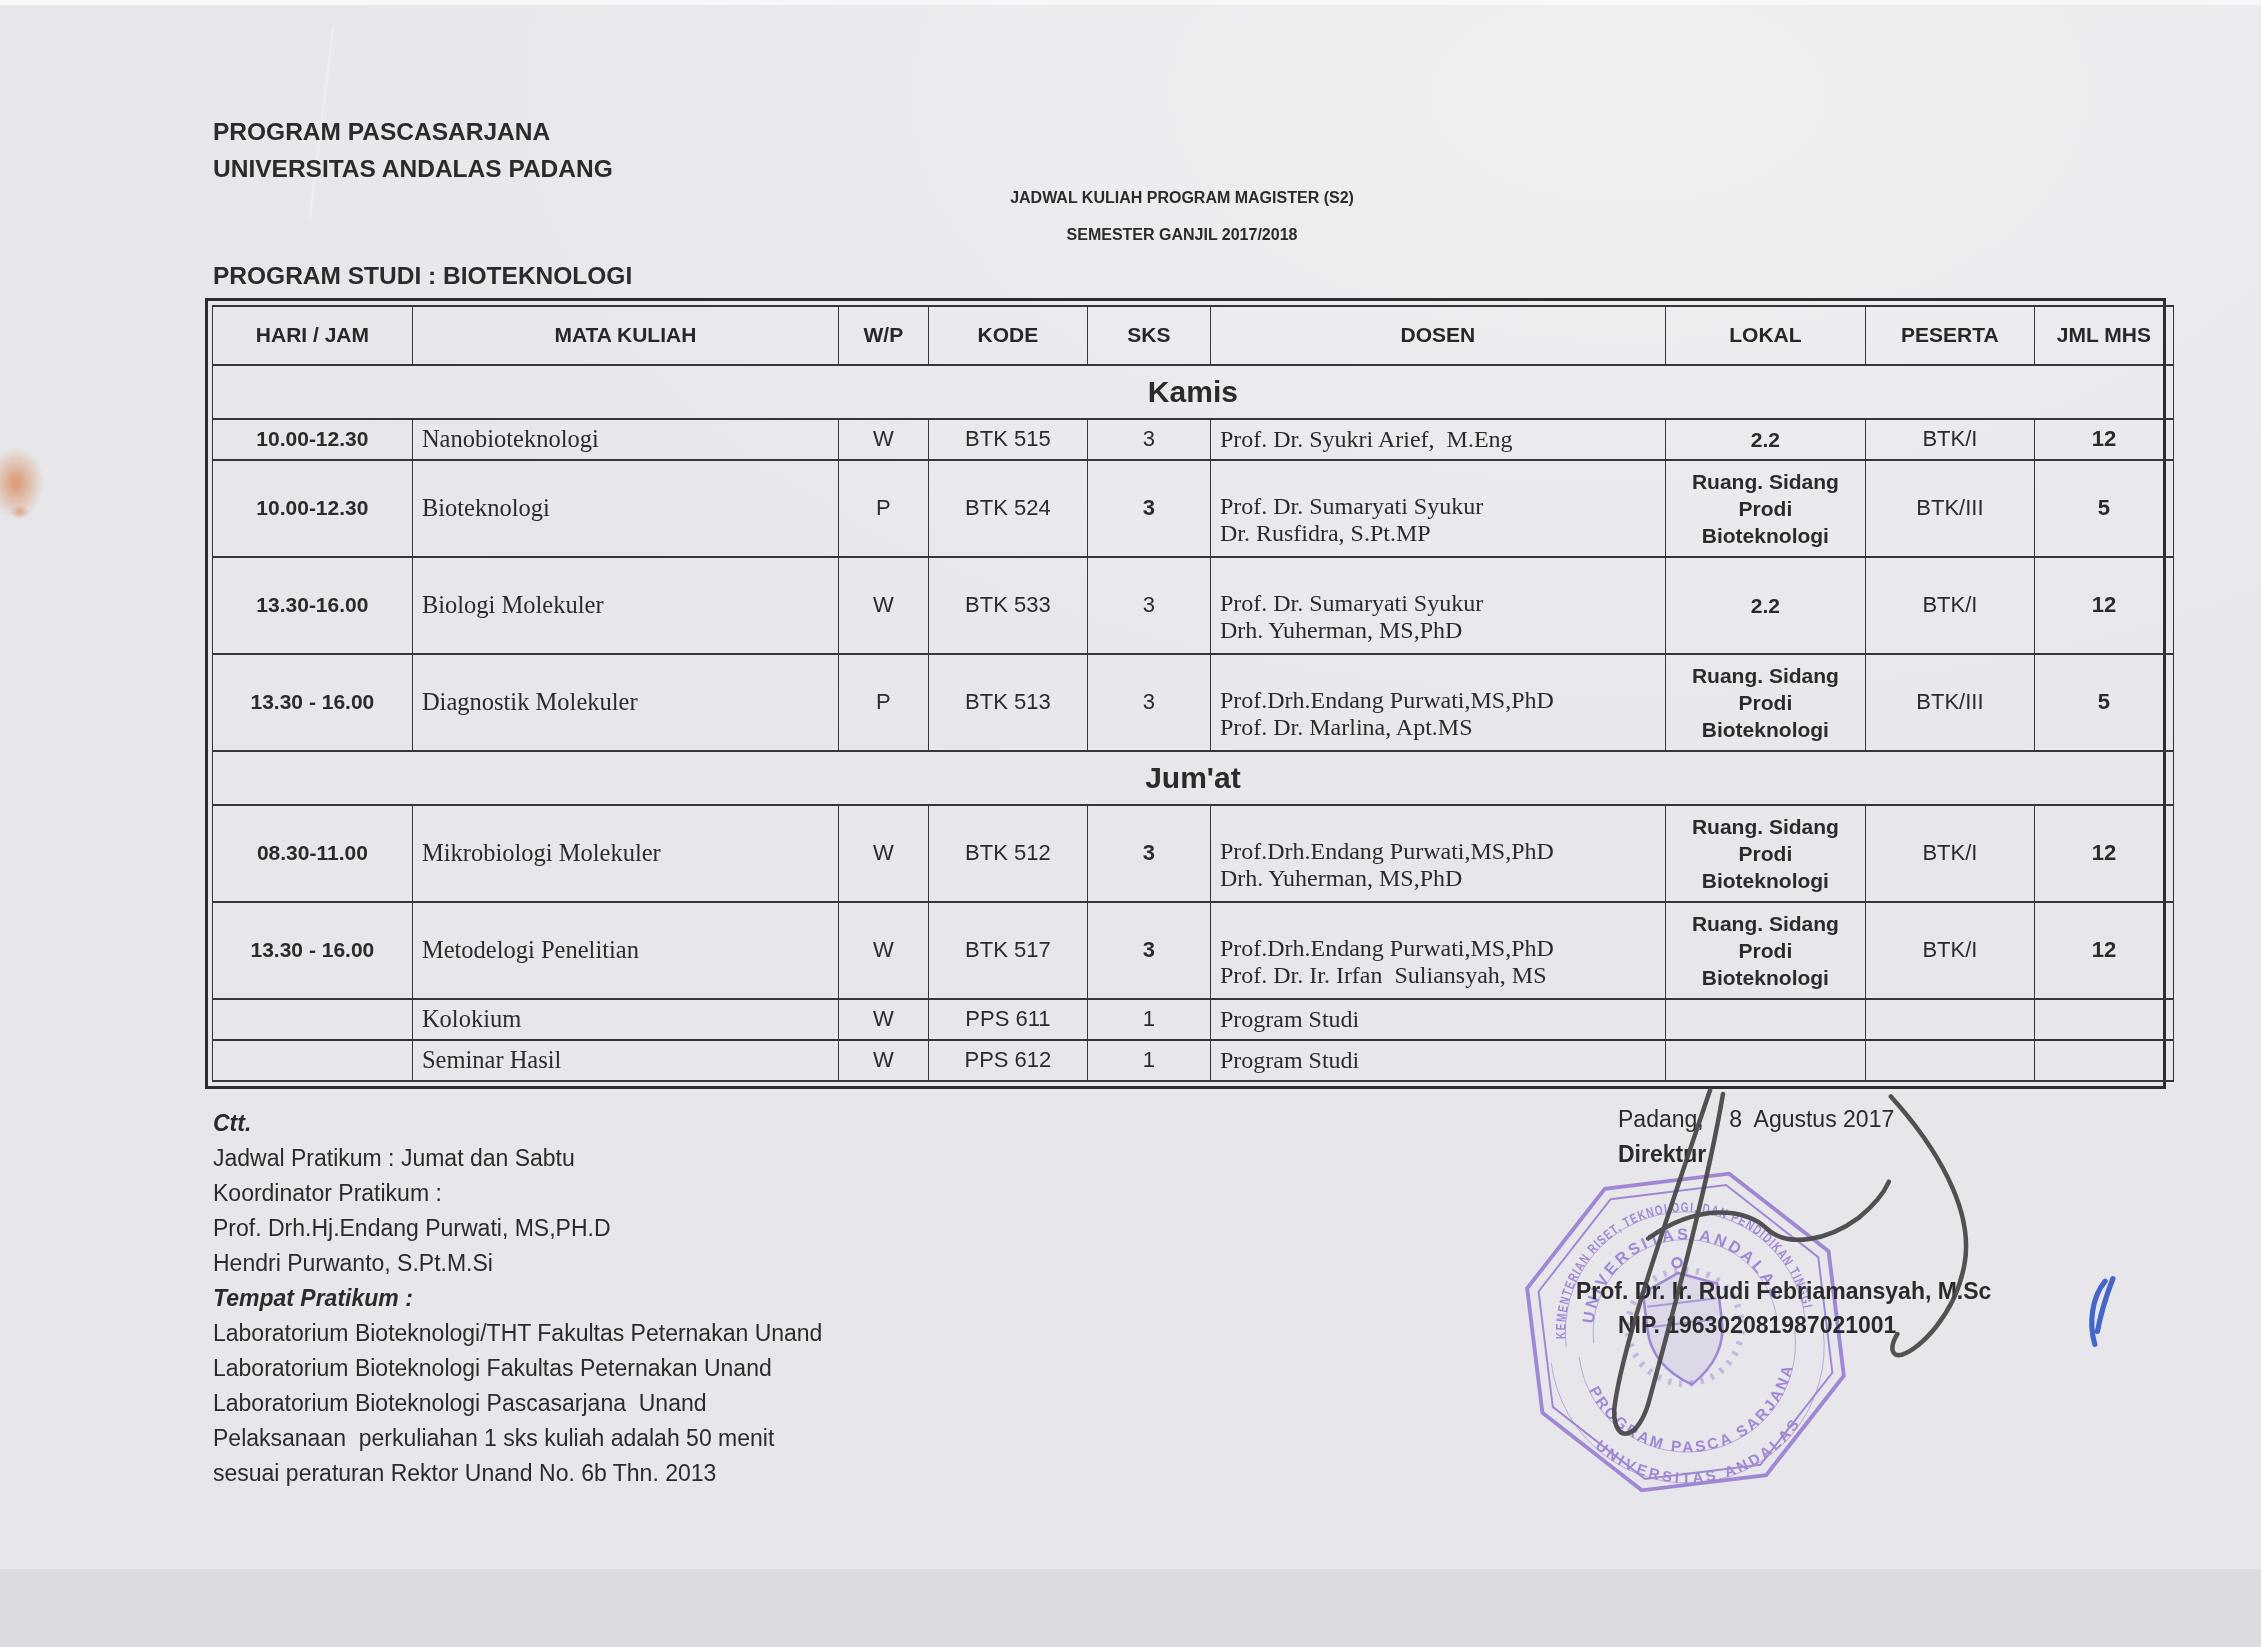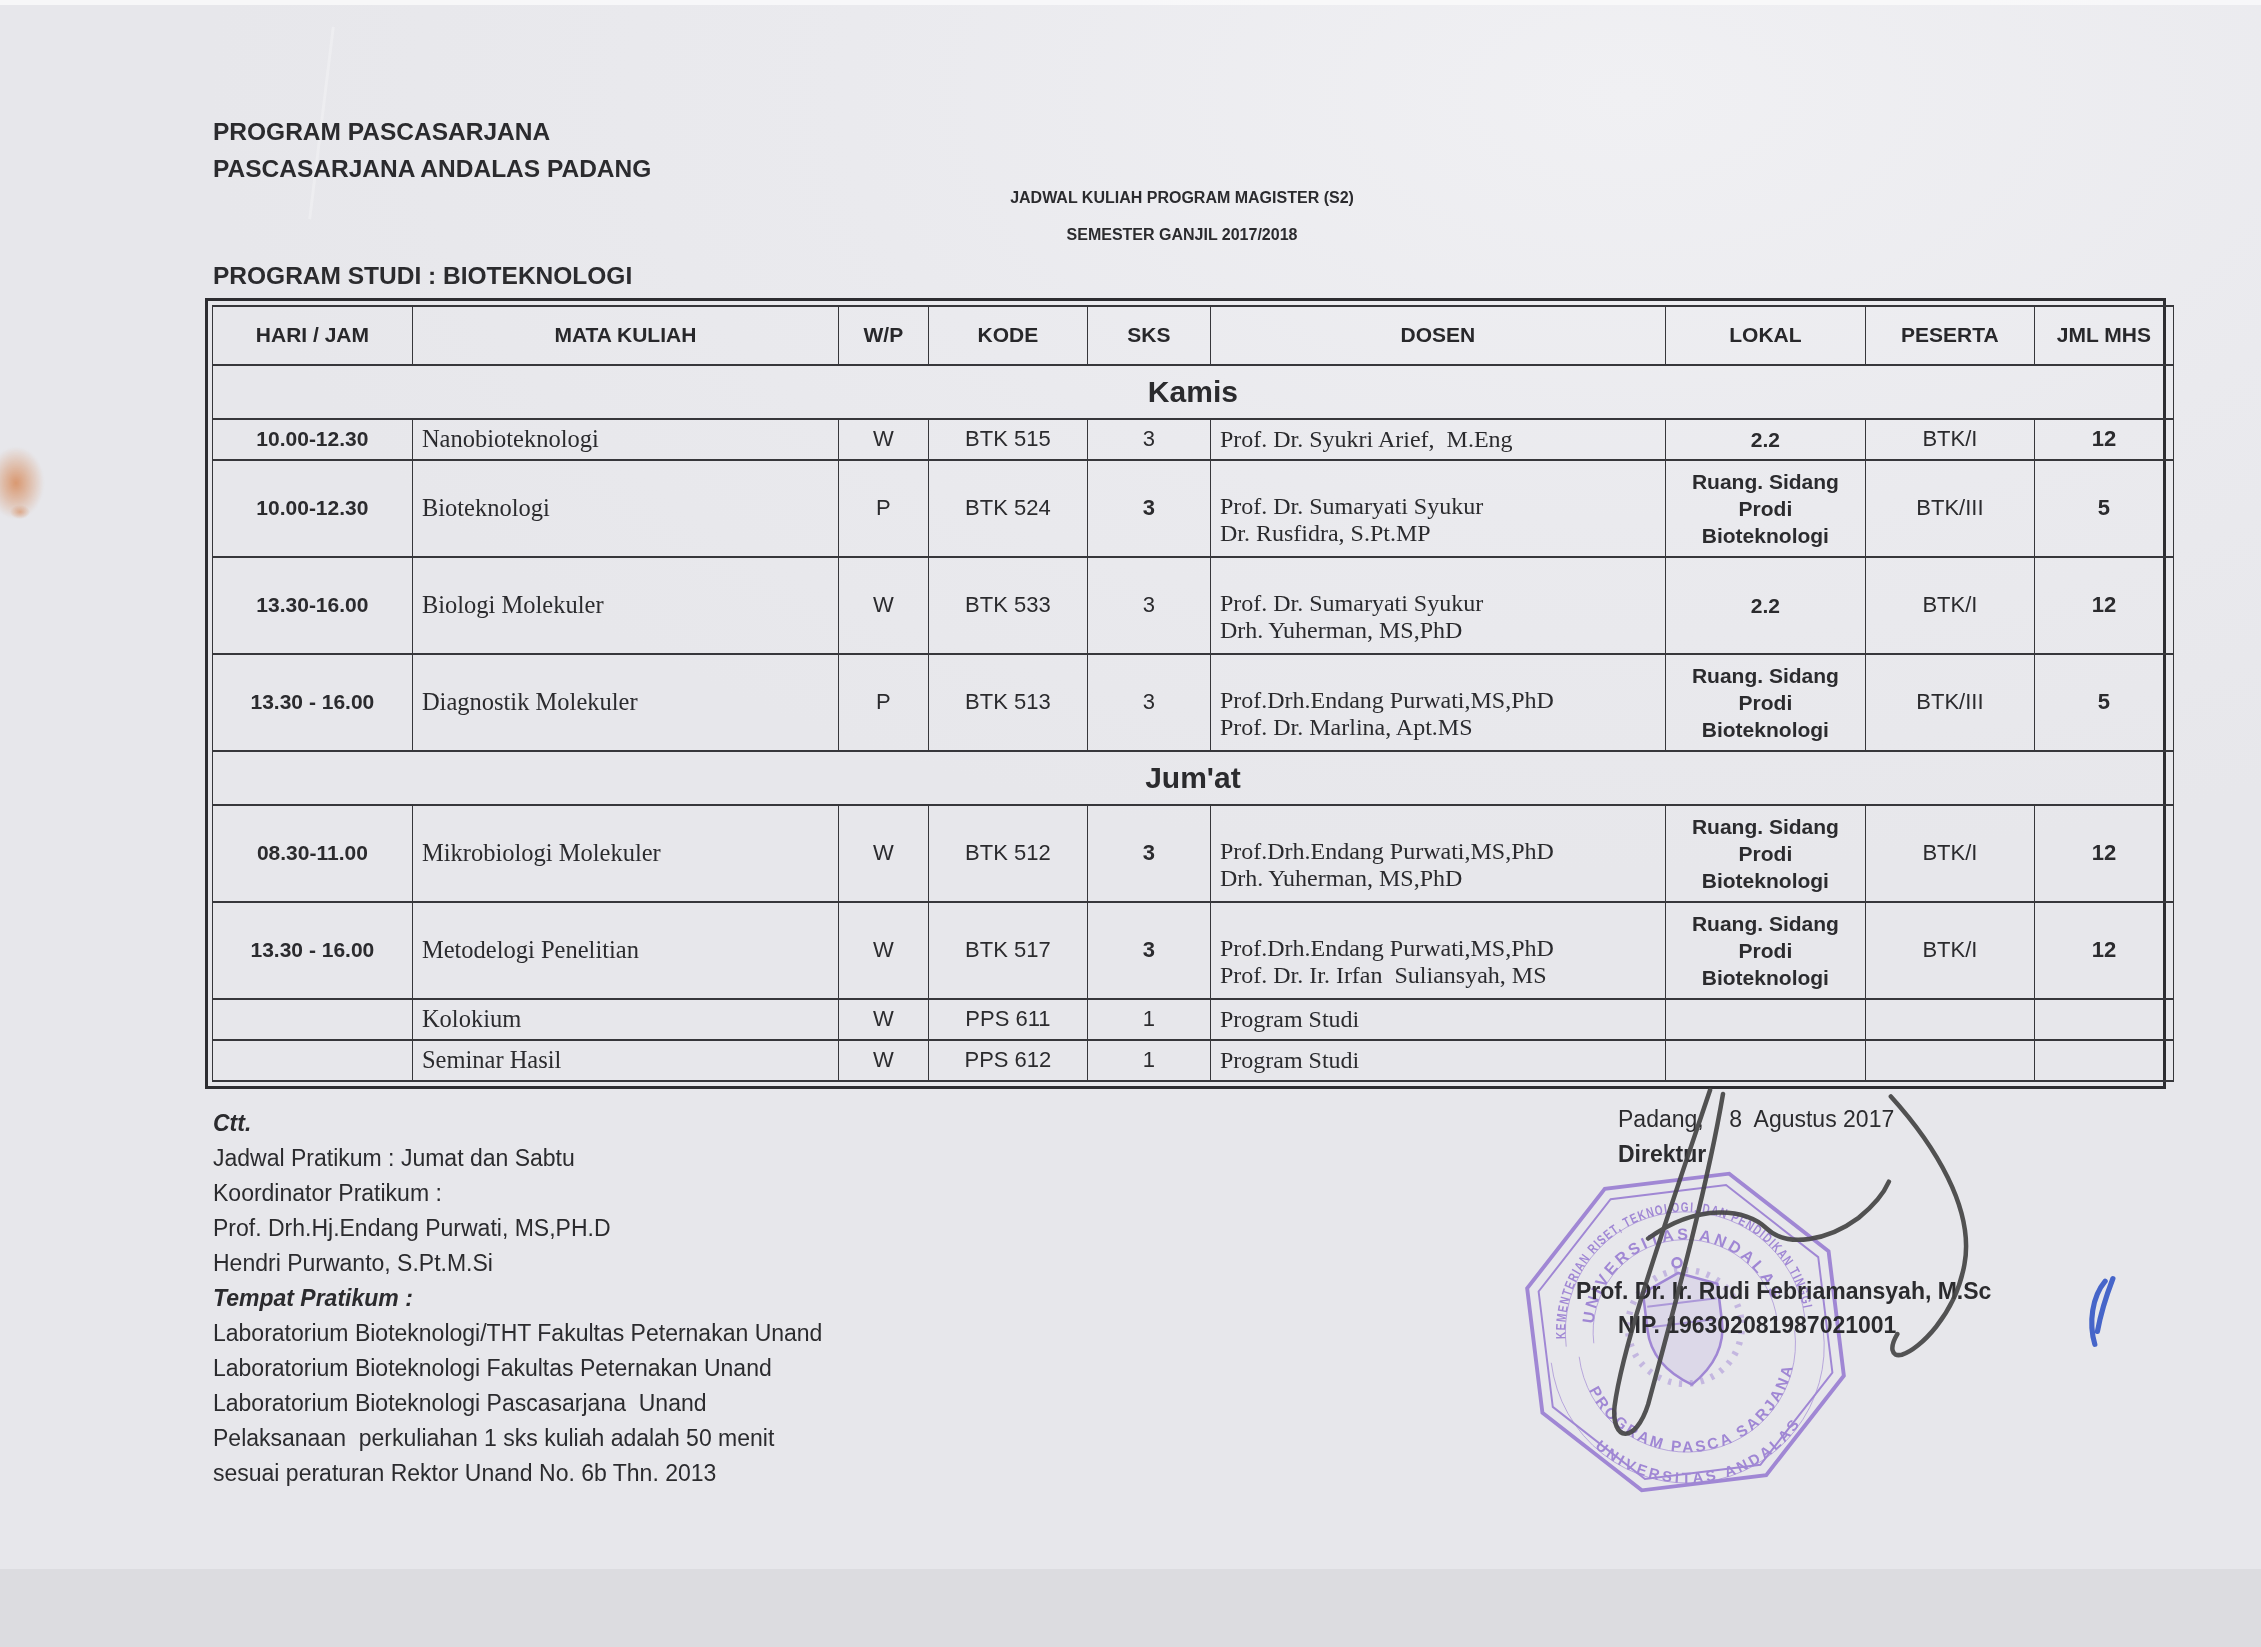--- a/index.html
+++ b/index.html
@@ -59,21 +59,21 @@
 </head>
 <body>
 
 <div class="page">
   <div class="edge-top"></div>
   <div class="crease"></div>
   <div class="smudge"></div>
   <div class="smudge2"></div>
 
   <div class="hline org1">PROGRAM PASCASARJANA</div>
-  <div class="hline org2">PASCASARJANA ANDALAS PADANG</div>
+  <div class="hline org2">UNIVERSITAS ANDALAS PADANG</div>
   <div class="center title">JADWAL KULIAH PROGRAM MAGISTER (S2)</div>
   <div class="center subtitle">SEMESTER GANJIL 2017/2018</div>
   <div class="hline program">PROGRAM STUDI : BIOTEKNOLOGI</div>
 
   <div class="table-frame">
     <table>
       <colgroup id="cols">
           <col style="width: 200px;">
           <col style="width: 426px;">
           <col style="width: 90px;">

